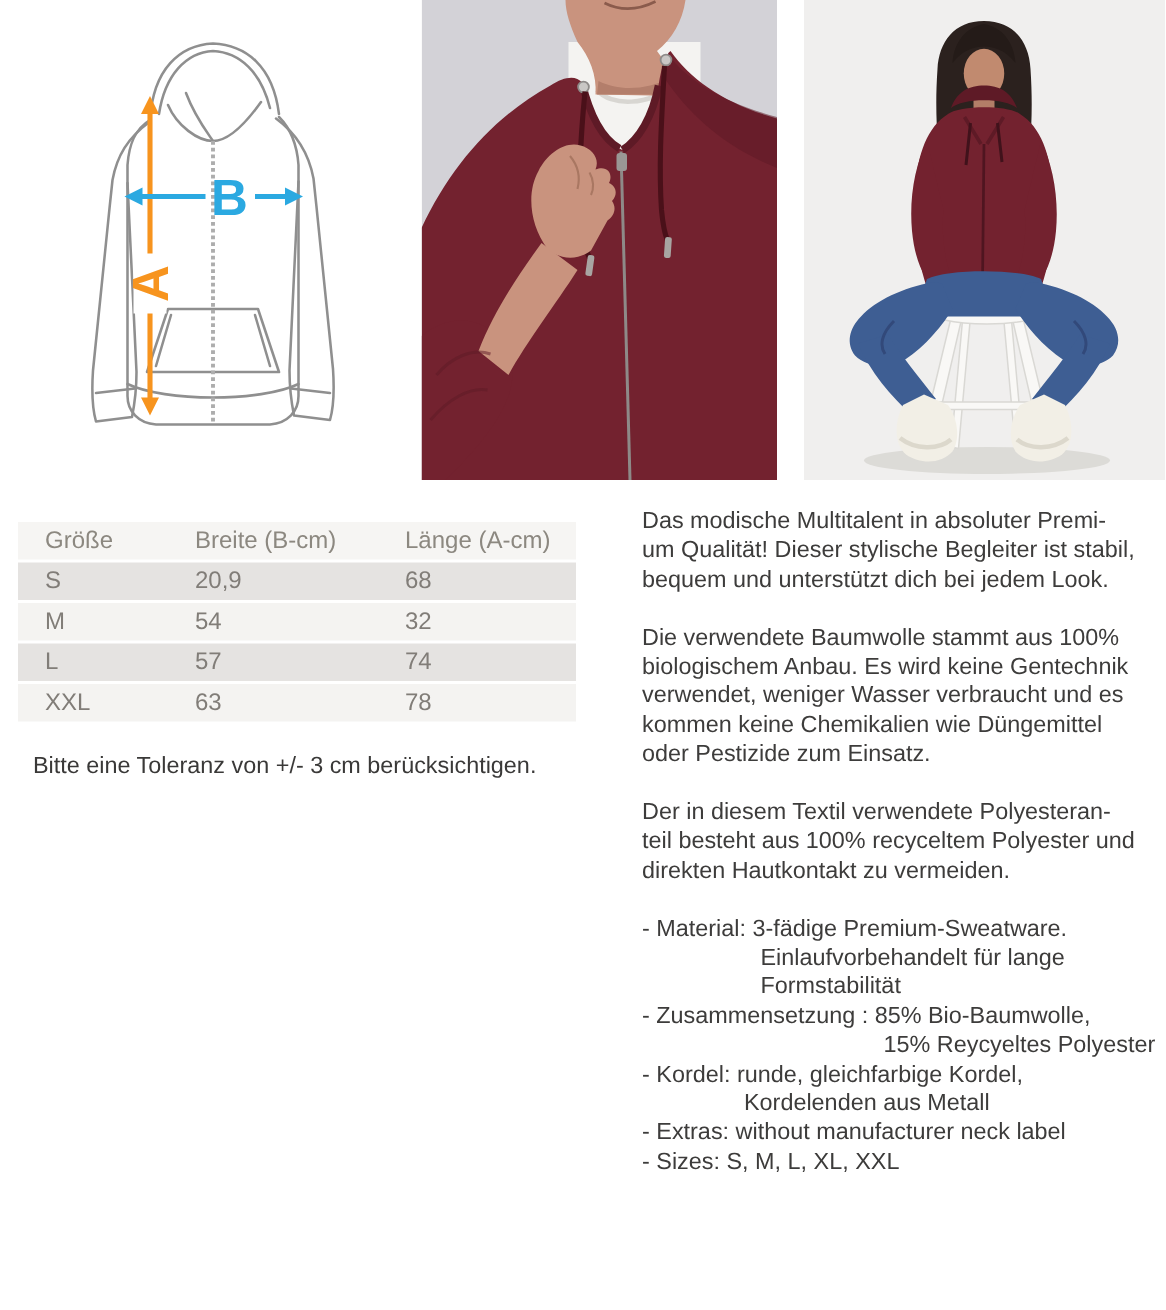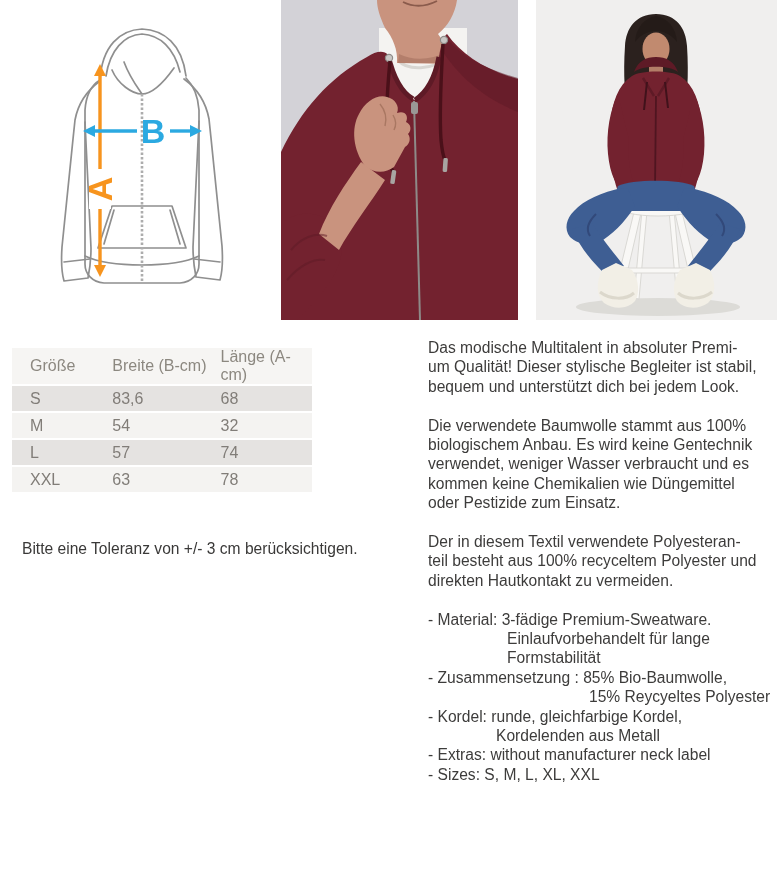--- a/index.html
+++ b/index.html
@@ -6,32 +6,32 @@
   body { background:#ffffff; font-family:"Liberation Sans","DejaVu Sans",sans-serif; }
   .page { position:relative; width:777px; height:873px; background:#ffffff; overflow:hidden; }
 
   
   .diagram { position:absolute; left:40px; top:22px; width:200px; height:280px; }
   .photo { position:absolute; top:0; height:320px; overflow:hidden; }
   .photo-closeup { left:281px; width:237px; }
   .photo-full { left:536px; width:241px; }
 
   
-  .size-table { position:absolute; left:12px; top:346px; width:300px;
+  .size-table { position:absolute; left:12px; top:346px; width:372px;
     border-collapse:separate; border-spacing:0 2px; font-size:16px; }
   .size-table th, .size-table td { font-weight:400; text-align:left; height:25px;
     padding:0; vertical-align:middle; }
   .size-table th:first-child, .size-table td:first-child { padding-left:18px; }
   .size-table thead th { background:#f6f5f3; color:#8c8880; }
   .size-table tbody td { color:#817d78; }
   .size-table tbody tr:nth-child(odd) td { background:#e5e3e1; }
   .size-table tbody tr:nth-child(even) td { background:#f4f3f1; }
   .col-size { width:118px; } .col-breite { width:140px; } .col-laenge { width:114px; }
 
-  .tolerance { position:absolute; left:22px; top:540px; font-size:15.6px; color:#3a3938; }
+  .tolerance { position:absolute; left:22px; top:502px; font-size:15.6px; color:#3a3938; }
 
   
   .description { position:absolute; left:428px; top:338px; width:369px;
     font-size:15.6px; line-height:19.4px; color:#3d3c3b; }
   .description .para { margin-bottom:19.4px; }
   .description .line { white-space:nowrap; }
   .sp-ind1 { padding-left:79px; }
   .sp-ind2 { padding-left:161px; }
   .sp-ind3 { padding-left:68px; }
 </style>
@@ -165,21 +165,21 @@
     <thead>
       <tr>
         <th>Größe</th>
         <th>Breite (B-cm)</th>
         <th>Länge (A-cm)</th>
       </tr>
     </thead>
     <tbody>
       <tr>
         <td>S</td>
-        <td>83,6</td>
+        <td>20,9</td>
         <td>68</td>
       </tr>
       <tr>
         <td>M</td>
         <td>54</td>
         <td>32</td>
       </tr>
       <tr>
         <td>L</td>
         <td>57</td>

